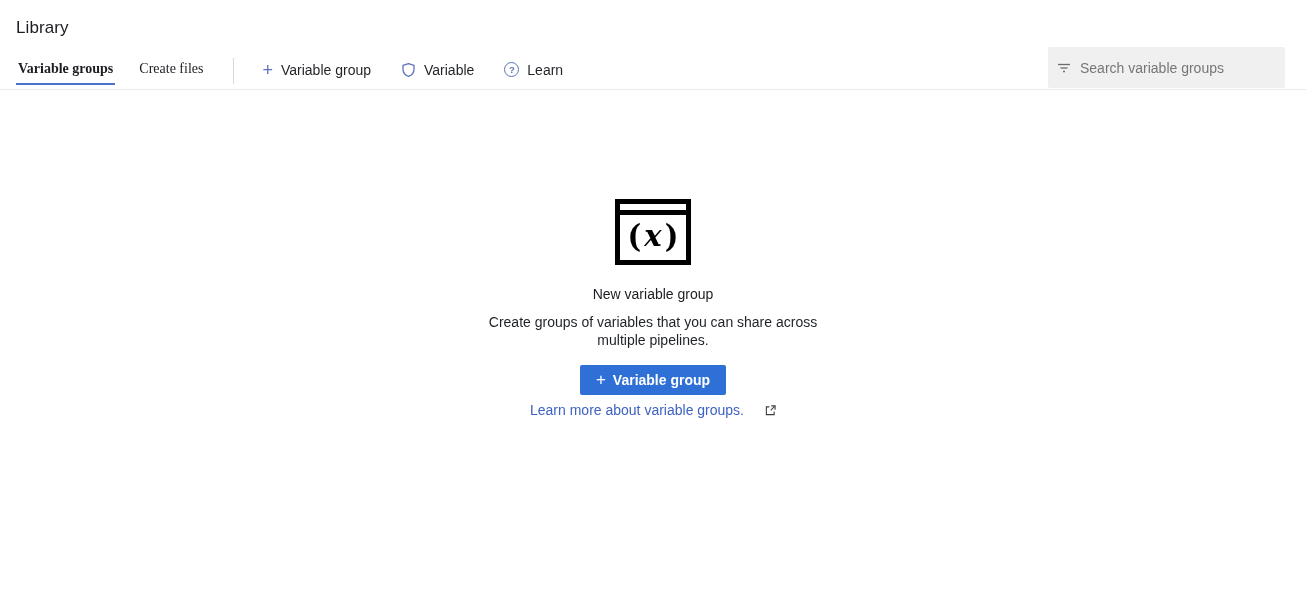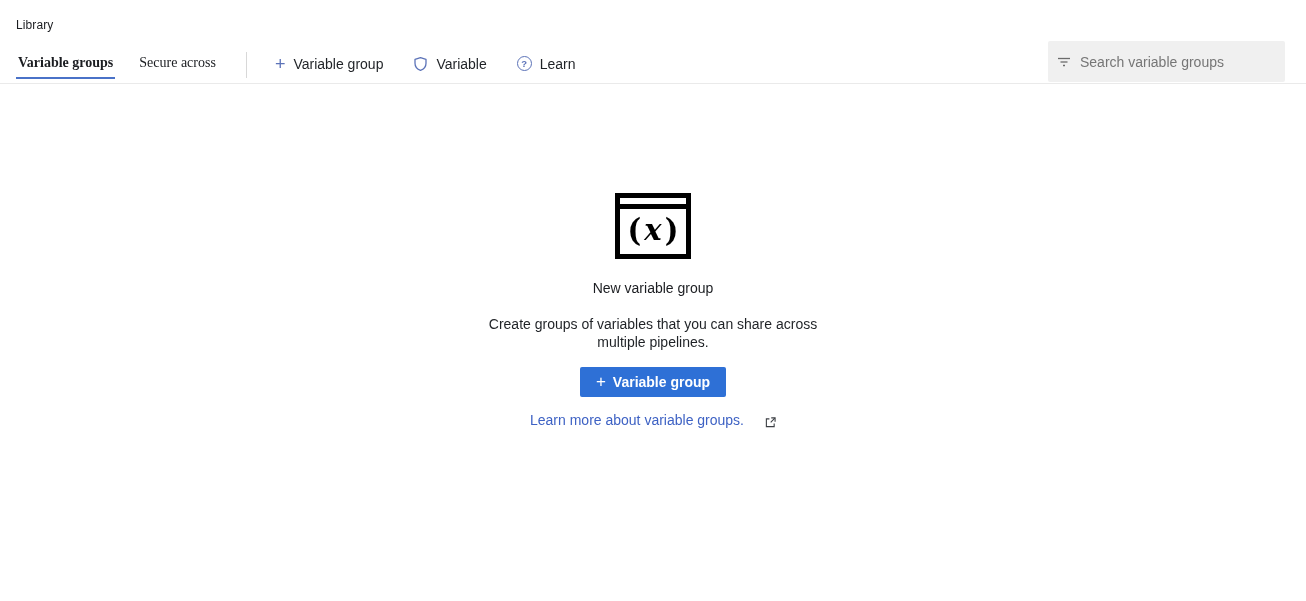--- a/index.html
+++ b/index.html
@@ -2,21 +2,21 @@
 <html><head>
 <meta charset="utf-8">
 <style>
   * { margin: 0; padding: 0; box-sizing: border-box; }
   html, body { width: 1306px; height: 601px; background: #ffffff; overflow: hidden; }
   body { font-family: "Liberation Sans", sans-serif; color: #1b1d21; }
 
   
   .header { padding-top: 18px; }
   .page-title {
-    font-size: 12px; font-weight: 400; color: #1b1d21;
+    font-size: 17px; font-weight: 400; color: #1b1d21;
     margin-left: 16px; margin-bottom: 14px; letter-spacing: .1px;
   }
   .tab-row {
     display: flex; align-items: center;
     height: 38px; padding: 0 21px 0 16px;
     border-bottom: 1px solid #eaeaea;
   }
   .tab {
     position: relative; font-size: 14px; color: #1b1d21;
     padding: 9px 2px 13px 2px; margin-right: 22px; cursor: pointer; font-family: Liberation Serif, serif;
@@ -67,44 +67,44 @@
   .vg-icon .icon-body {
     flex: 1; display: flex; align-items: center; justify-content: center;
     font-family: "DejaVu Serif", "Liberation Serif", serif;
     font-size: 29px; font-weight: 700; color: #000; line-height: 1;
     padding-bottom: 3px;
   }
   .vg-icon .paren { font-style: normal; transform: scaleY(1.1); }
   .vg-icon .var-x { font-style: italic; padding: 0 3px; }
   .empty-title { margin-top: 21px; font-size: 14px; font-weight: 400; color: #1b1d21; }
   .empty-desc {
-    margin-top: 20px; width: 330px; text-align: center;
+    margin-top: 12px; width: 330px; text-align: center;
     font-size: 14px; line-height: 17.5px; color: #1f2226;
   }
   .primary-btn {
     margin-top: 16px; height: 30px; padding: 0 16px;
     background: #2e70d6; border: none; border-radius: 2px;
     color: #ffffff; font-size: 14px; font-weight: 700;
     font-family: "Liberation Sans", sans-serif;
     display: inline-flex; align-items: center; gap: 7px; cursor: pointer;
   }
   .primary-btn .plus-glyph { font-size: 17px; font-weight: 400; line-height: 1; margin-top: -1px; }
-  .learn-more-row { margin-top: 15px; display: flex; align-items: flex-end; gap: 21px; }
+  .learn-more-row { margin-top: 7px; display: flex; align-items: center; gap: 21px; }
   .learn-more-link { font-size: 14px; color: #3e62c4; text-decoration: none; cursor: pointer; }
   .ext-icon { display: inline-flex; margin-top: 1px; }
 </style>
 </head>
 <body>
 
 <div class="header">
   <div class="page-title">Library</div>
 
   <div class="tab-row">
     <div class="tab active">Variable groups</div>
-    <div class="tab">Secure across</div>
+    <div class="tab">Create files</div>
 
     <div class="v-divider"></div>
 
     <div class="toolbar-btn">
       <span class="plus-glyph">+</span>
       <span>Variable group</span>
     </div>
 
     <div class="toolbar-btn">
       <span class="toolbar-icon">

